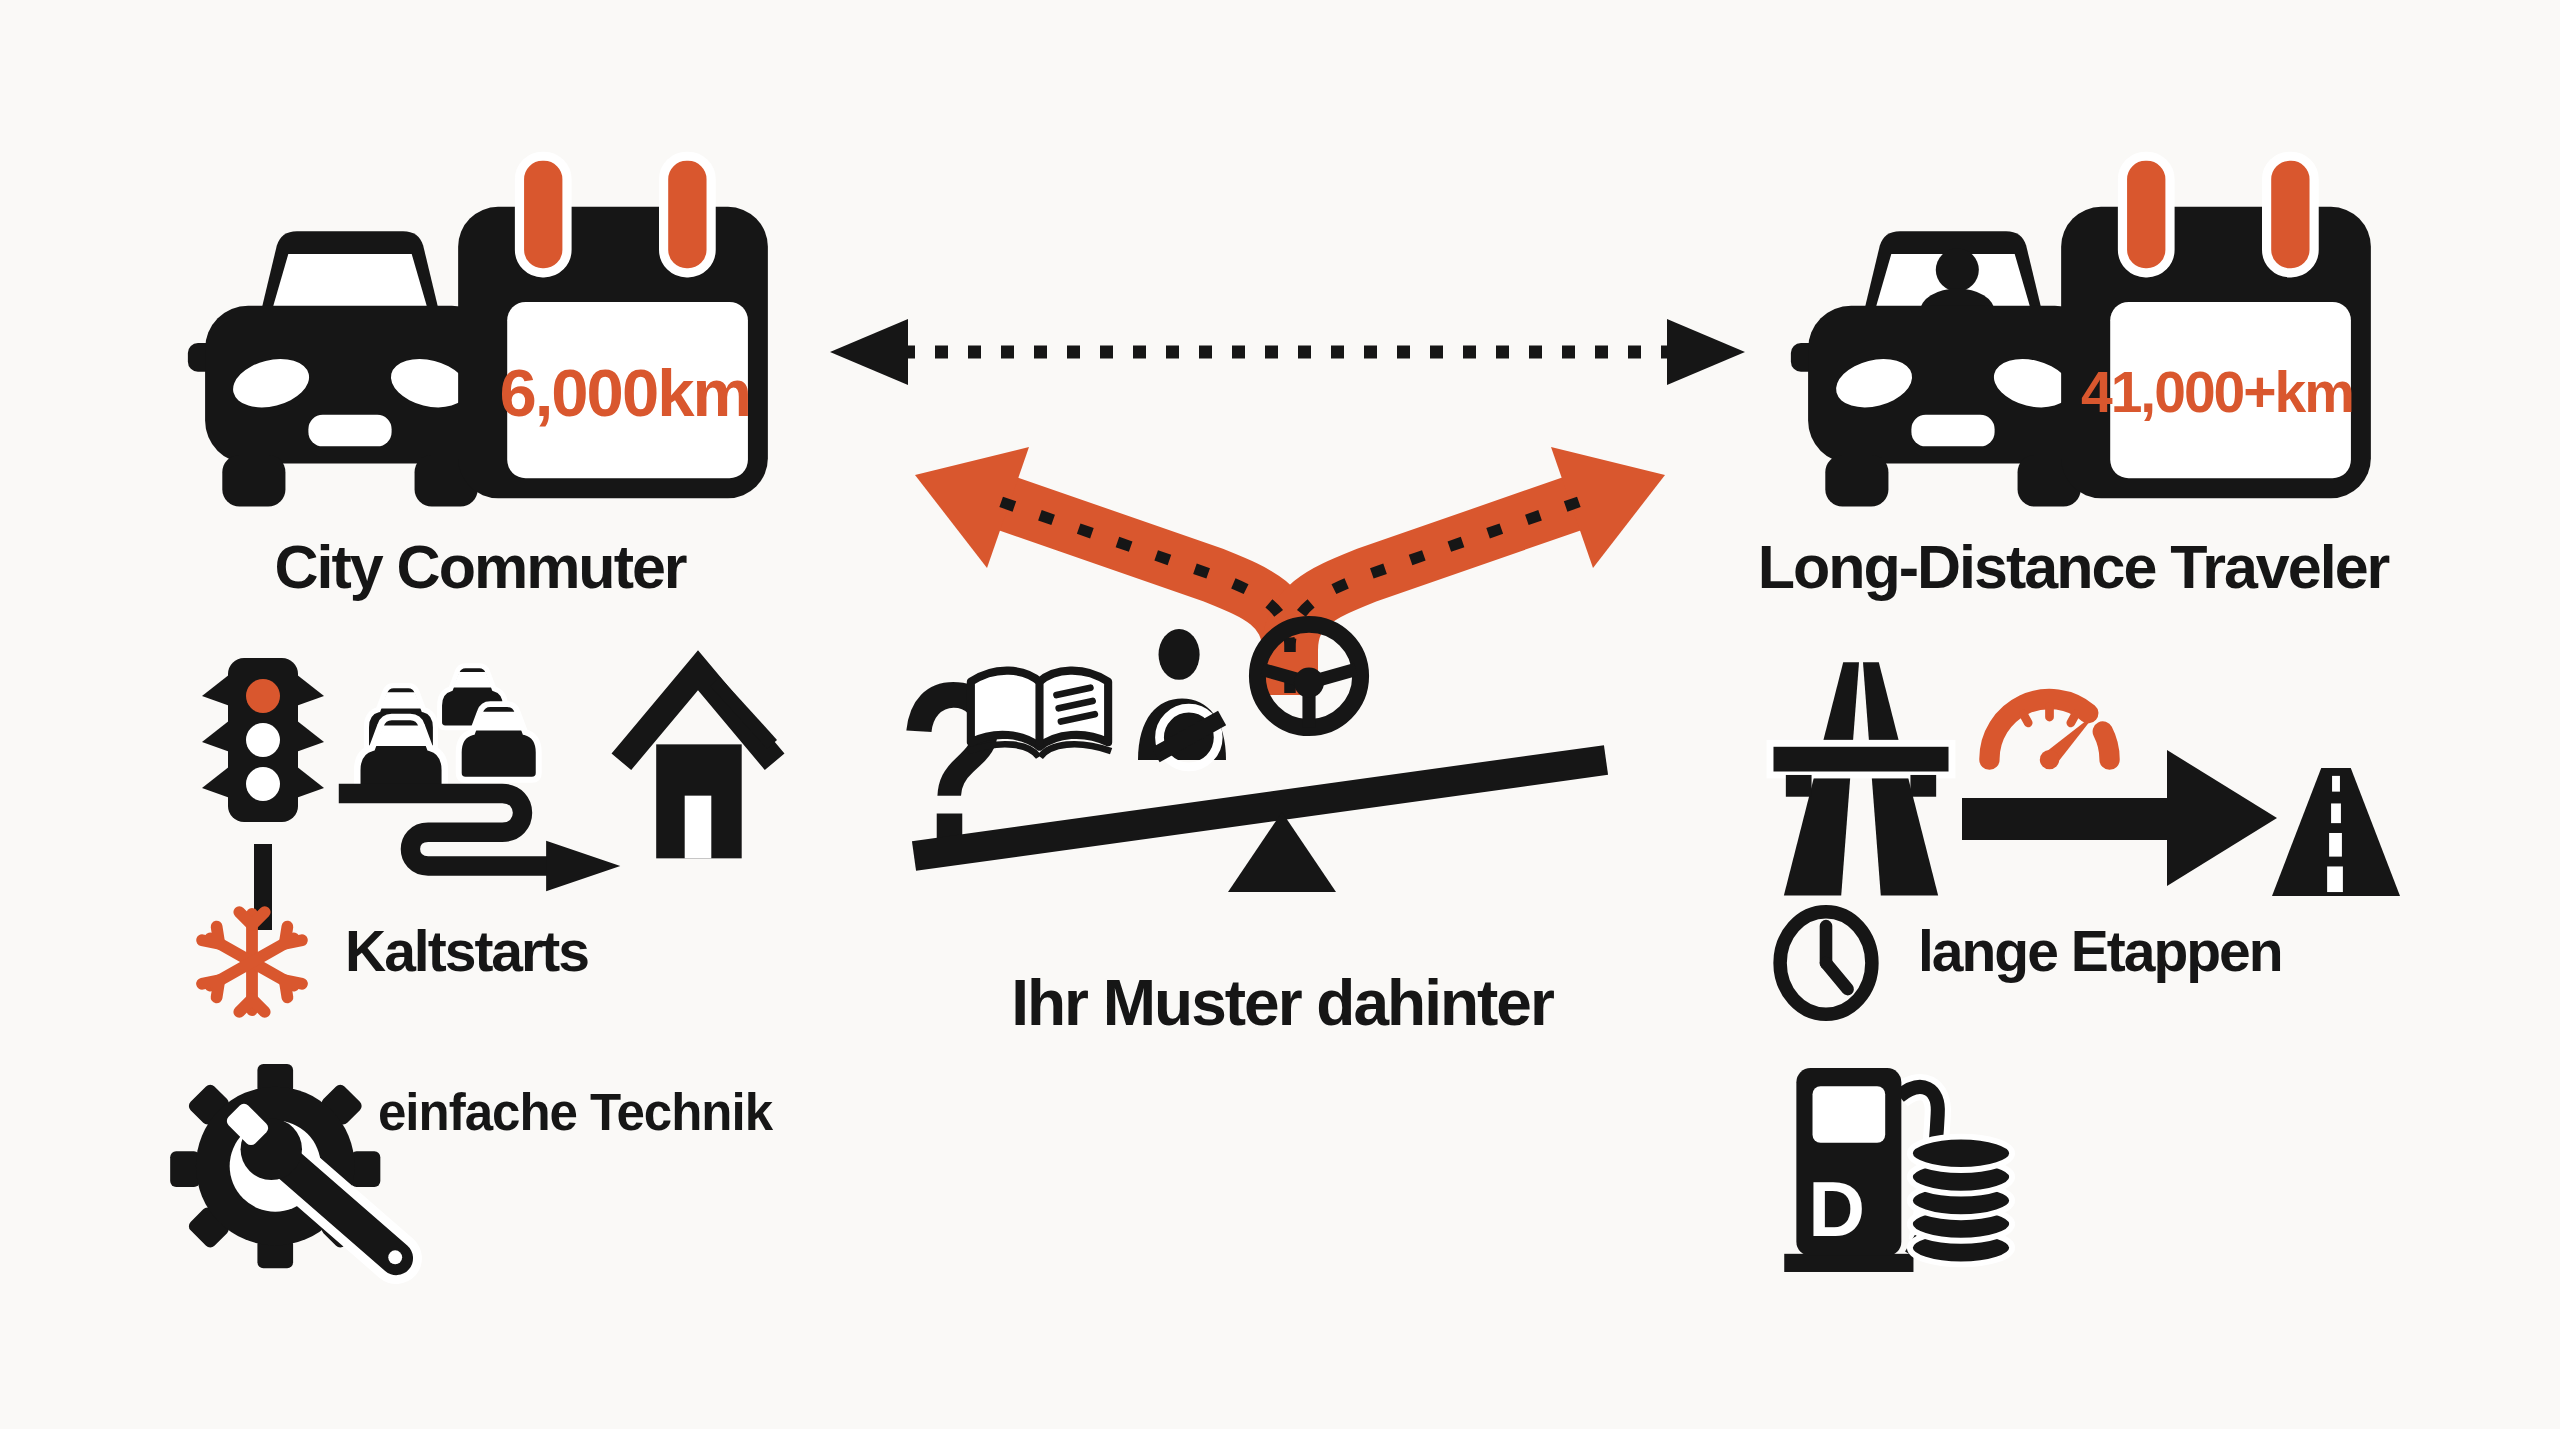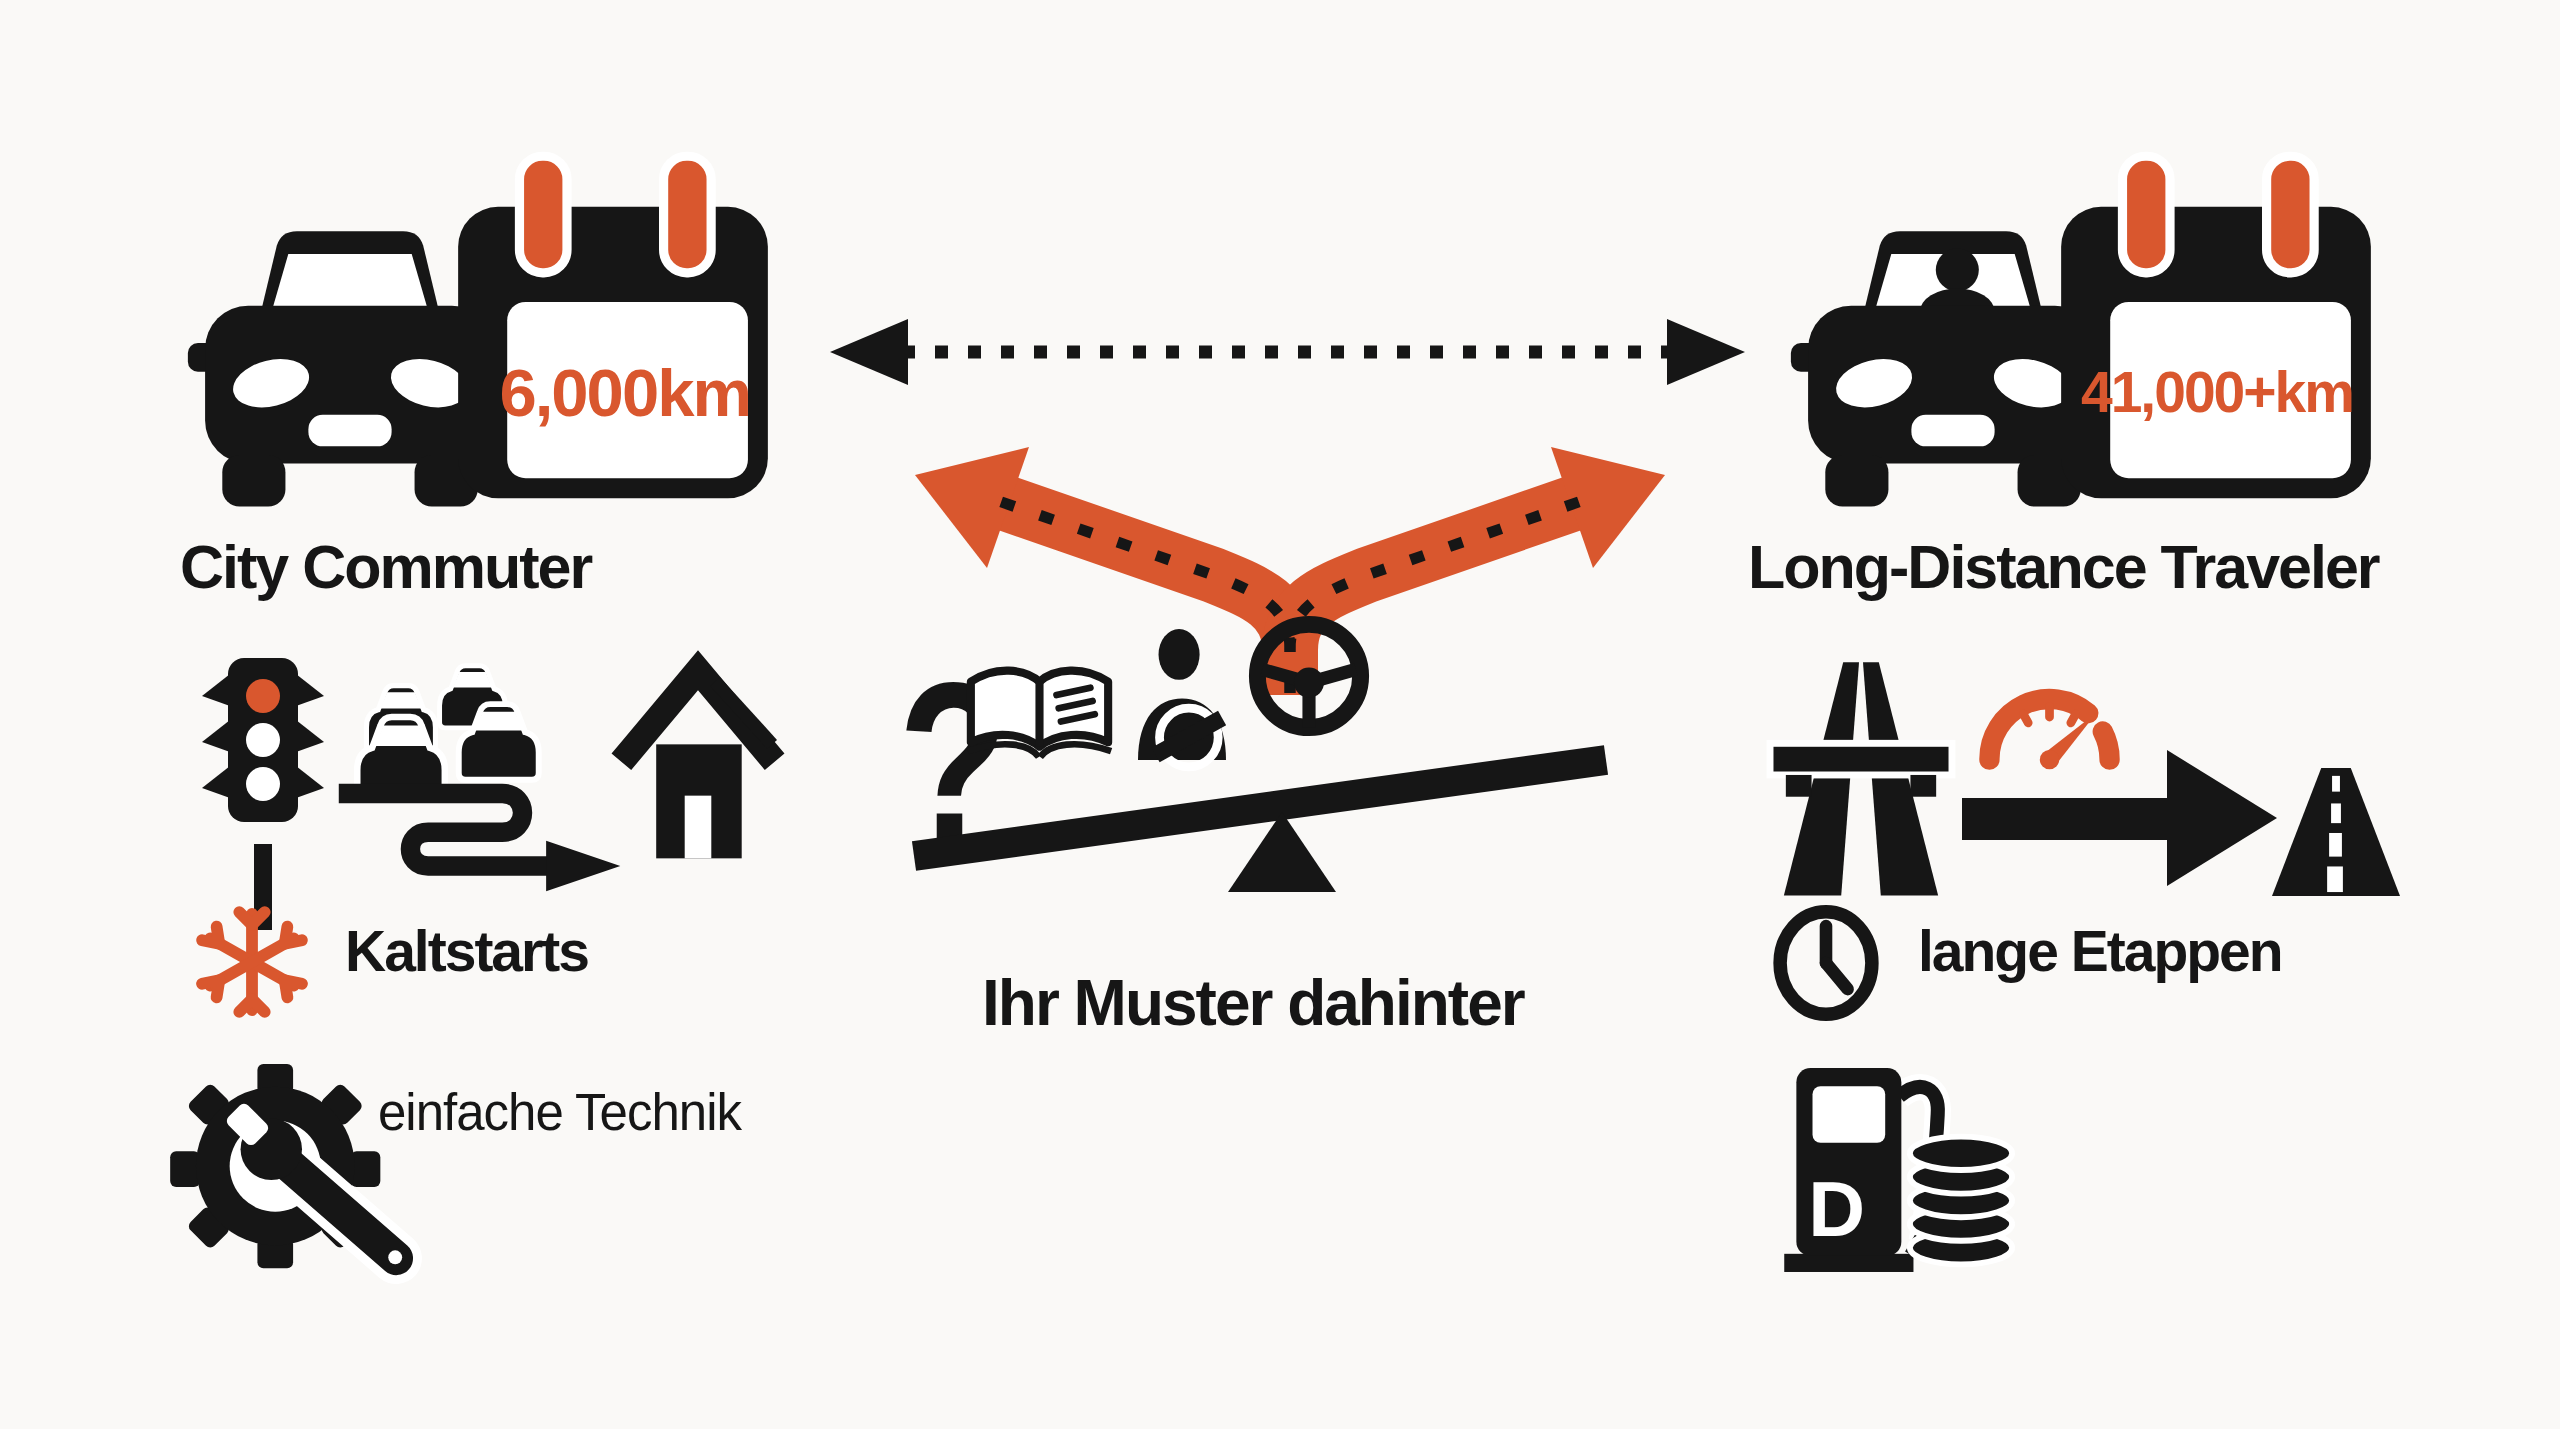--- a/index.html
+++ b/index.html
@@ -5,25 +5,25 @@
   :root{ --accent:#D9572E; --ink:#161616; --bg:#FAF9F7; }
   *{margin:0;padding:0;box-sizing:border-box}
   html,body{width:2560px;height:1429px;overflow:hidden}
   body{background:var(--bg);font-family:"Liberation Sans",sans-serif;color:var(--ink)}
   #stage{position:relative;width:2560px;height:1429px;background:var(--bg)}
   .abs{position:absolute}
   svg{display:block;width:100%;height:100%;overflow:visible}
   .fi{fill:var(--ink)} .fa{fill:var(--accent)} .fw{fill:#FFFFFF} .fn{fill:none}
   .si{stroke:var(--ink)} .sa{stroke:var(--accent)} .sw{stroke:#FFFFFF}
   .label{font-weight:700;letter-spacing:-2px;color:var(--ink);white-space:nowrap}
-  .center{text-align:left}
+  .center{text-align:center}
   .cal-text{display:flex;flex-direction:row;align-items:center;justify-content:flex-end;
             color:var(--accent);font-weight:700;letter-spacing:-2px;line-height:1.04;text-align:center}
   .twoline{line-height:1.22;white-space:nowrap}
-  .lite{font-weight:400;letter-spacing:-1px}
+  .lite{font-weight:700;letter-spacing:-1px}
   svg text{font-family:"Liberation Sans",sans-serif;font-weight:700}
 </style>
 </head>
 <body>
 
 <div id="stage">
 
   <div>
 
     <div class="abs" style="left:185px;top:222px;width:330px;height:288px">

